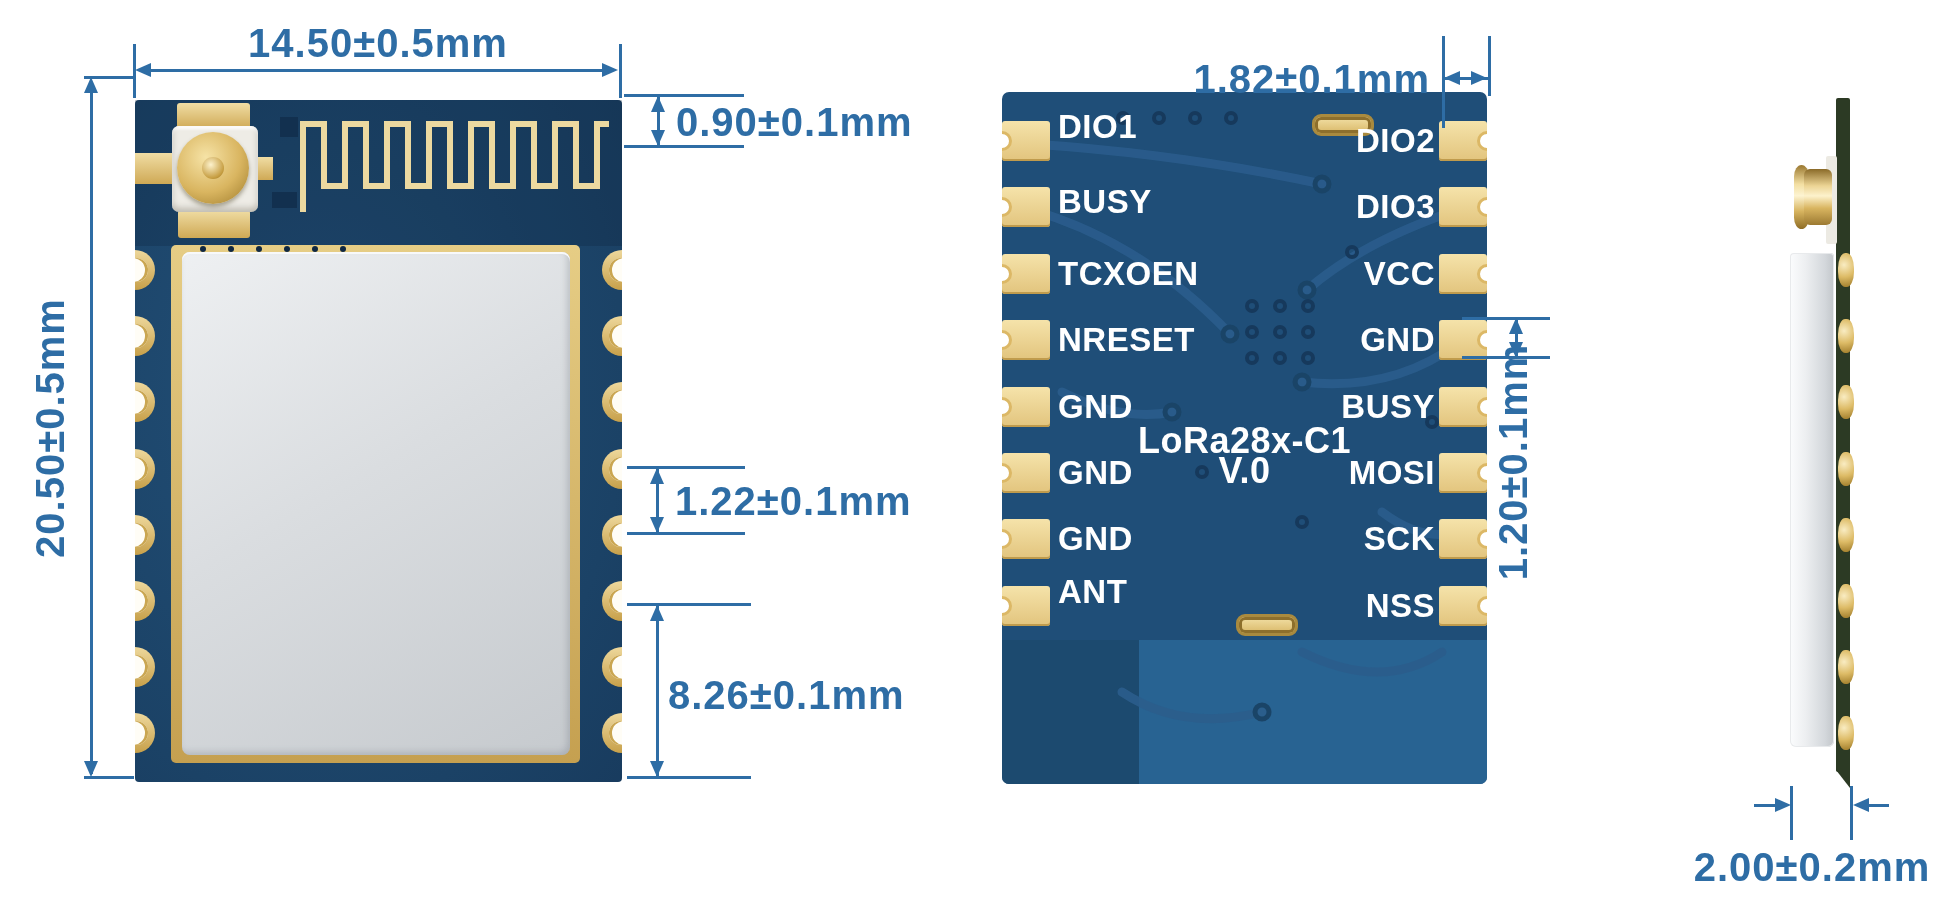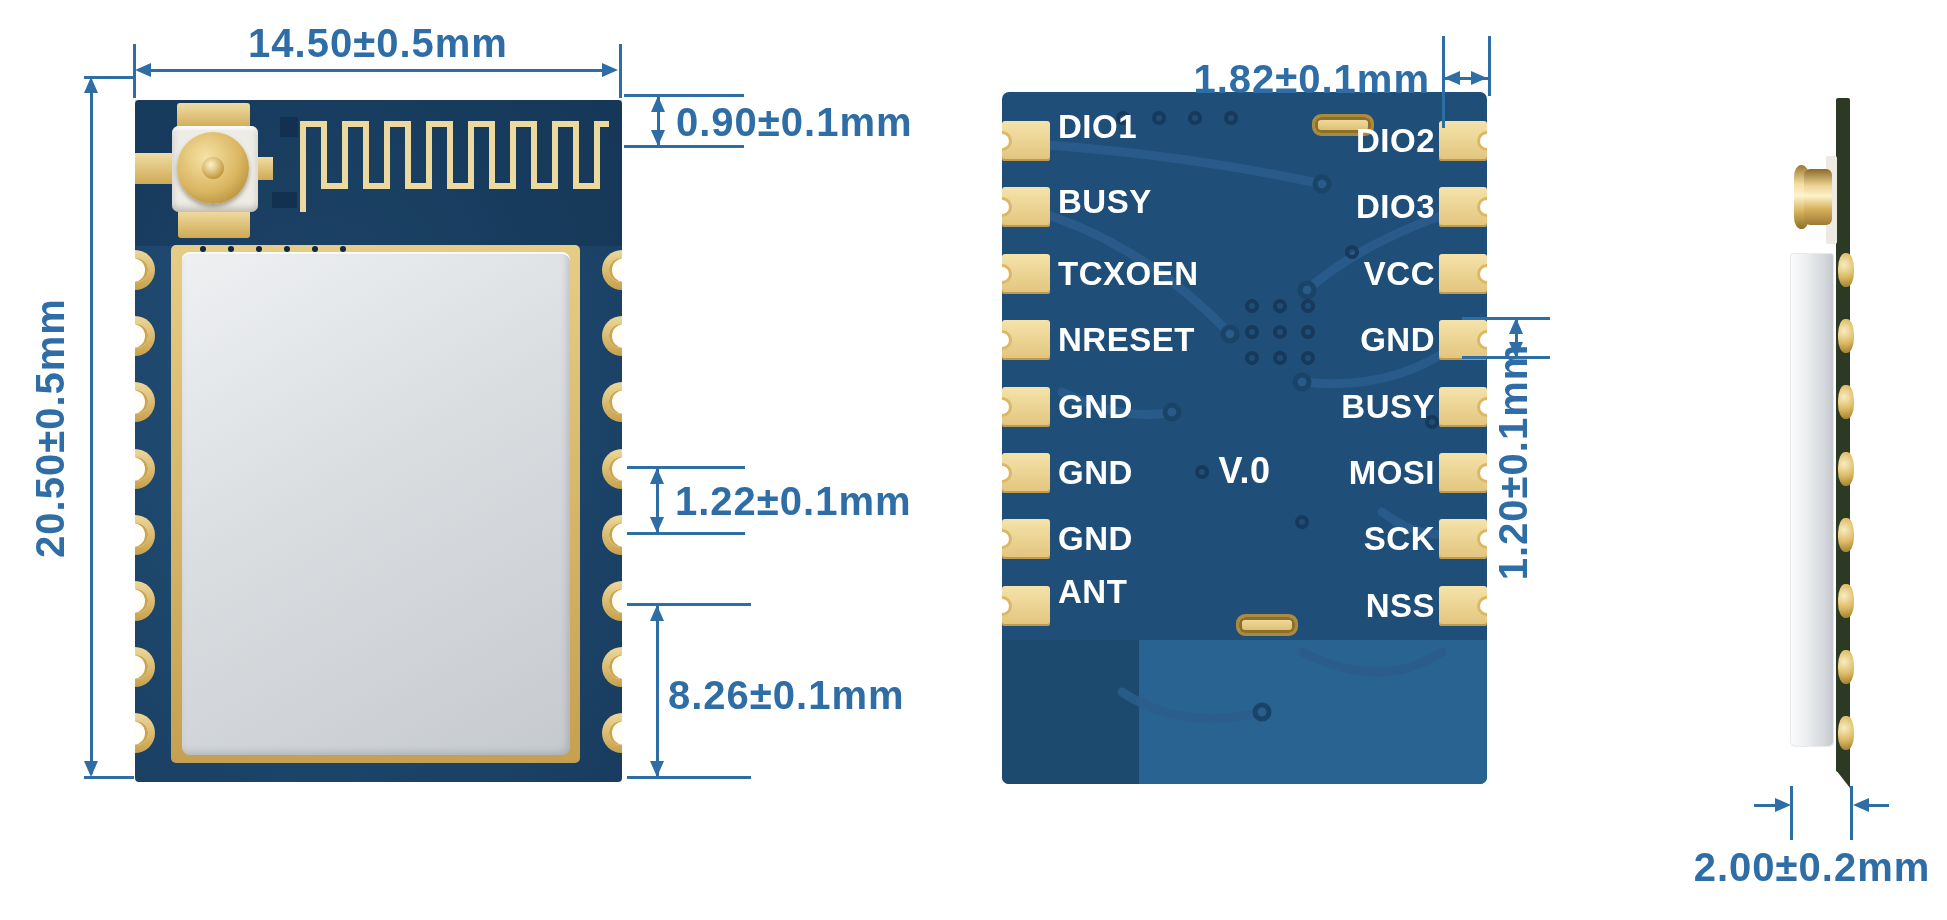--- a/index.html
+++ b/index.html
@@ -186,20 +186,21 @@
         <circle cx="350" cy="160" r="5"></circle>
           <circle cx="200" cy="380" r="5"></circle>
         <circle cx="300" cy="430" r="5"></circle>
           <circle cx="430" cy="330" r="5"></circle>
       </g>
     </svg>
 
     <div class="oval" style="left:310px;top:22px;"></div>
     <div class="oval" style="left:234px;top:522px;"></div>
 
+    <div class="m2-silk" style="top:329px;">LoRa28x-C1</div>
     <div class="m2-silk" style="top:359px;">V.0</div>
 
   <div class="m2pad l" style="top:29px">
         <div class="m2notch l"></div>
       </div>
       <div class="m2label l" style="top:15px">DIO1</div>
       <div class="m2pad l" style="top:95.4px">
         <div class="m2notch l"></div>
       </div>
       <div class="m2label l" style="top:90px">BUSY</div>

